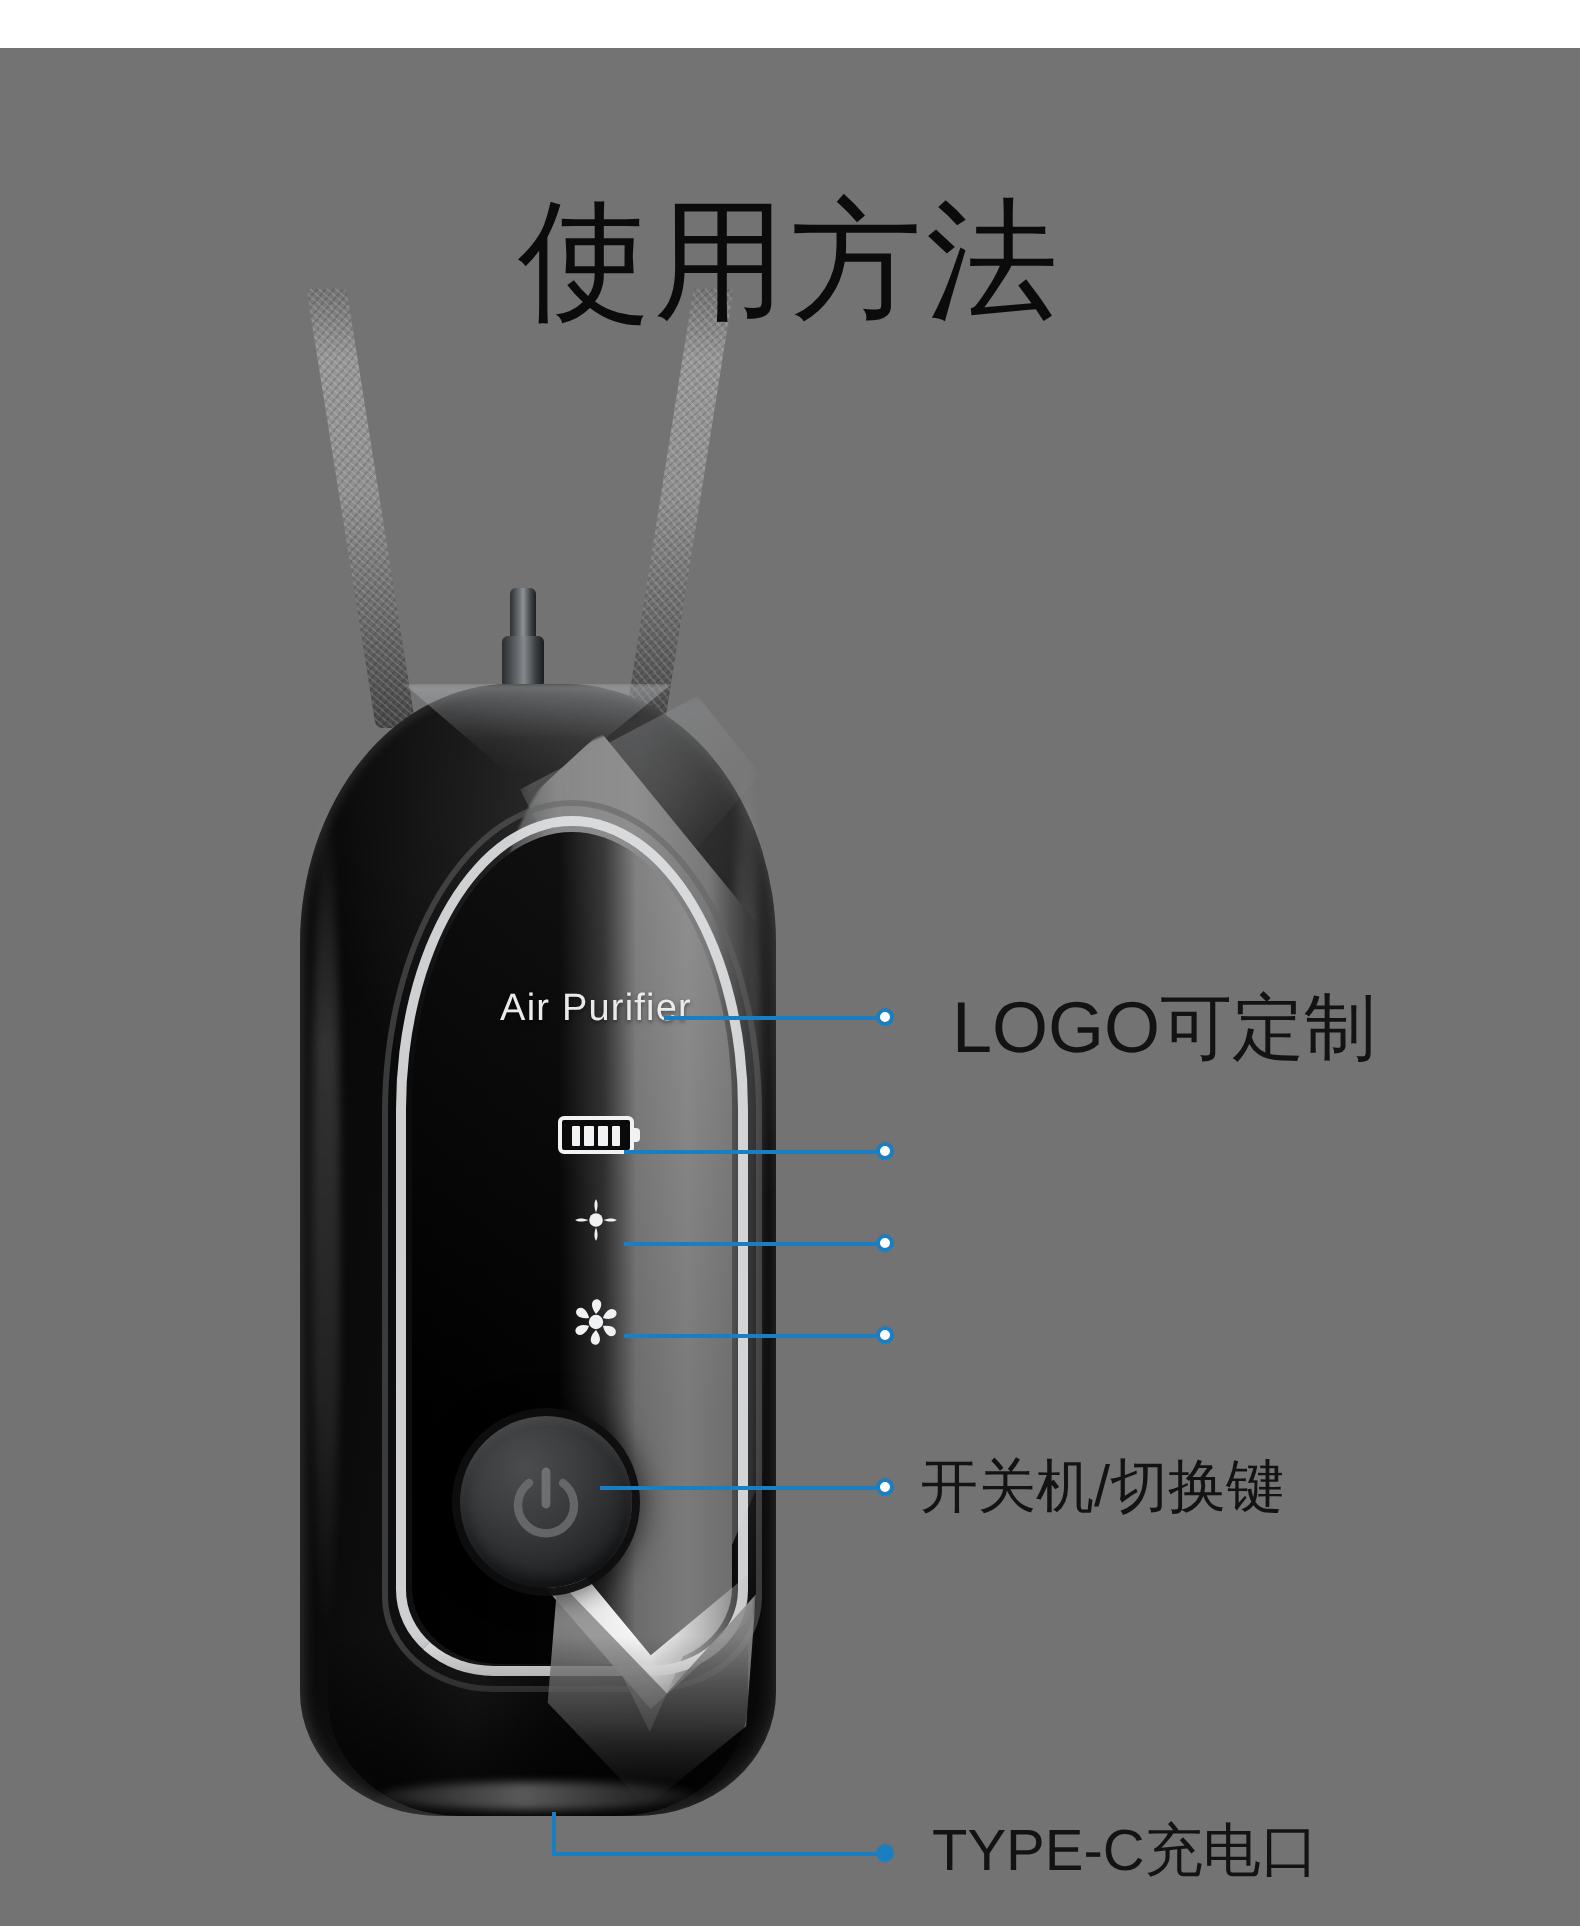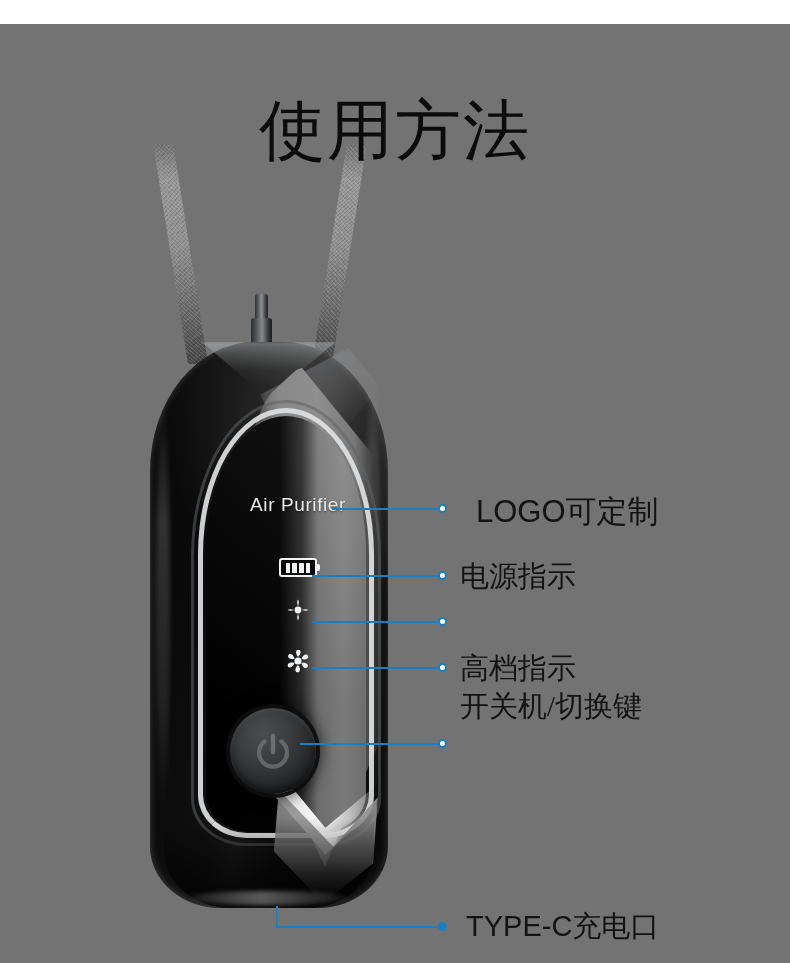--- a/index.html
+++ b/index.html
@@ -406,21 +406,21 @@
   }
   .callout-label {
     position: absolute;
     z-index: 24;
     color: #131313;
     font-size: 29px;
     line-height: 1;
     white-space: nowrap;
     font-family: "Liberation Sans", "DejaVu Sans", sans-serif;
   }
-  .callout-label.lg { font-size: 31px; }
+  .callout-label.lg { font-size: 36px; }
 </style>
 </head>
 <body>
 
 <div id="stage">
 
   <div class="page-title">使用方法</div>
 
   <div class="strap strap-left">
     <div class="strap-weave"></div>
@@ -490,31 +490,29 @@
       </svg>
     </div>
   </div>
 
   <div class="leader" style="left:332px; top:484px; width:108px;"></div>
   <div class="marker" style="left:438px; top:480px;"></div>
   <div class="callout-label lg" style="left:476px; top:472px;">LOGO可定制</div>
 
   <div class="leader" style="left:312px; top:551px; width:128px;"></div>
   <div class="marker" style="left:438px; top:547px;"></div>
-  <div class="callout-label" style="left:460px; top:538px;">电源指示</div>
 
   <div class="leader" style="left:312px; top:597px; width:128px;"></div>
   <div class="marker" style="left:438px; top:593px;"></div>
 
   <div class="leader" style="left:312px; top:643px; width:128px;"></div>
   <div class="marker" style="left:438px; top:639px;"></div>
-  <div class="callout-label" style="left:460px; top:630px;">高档指示</div>
 
   <div class="leader" style="left:300px; top:719px; width:140px;"></div>
   <div class="marker" style="left:438px; top:715px;"></div>
-  <div class="callout-label" style="left:460px; top:668px;font-family:Liberation Serif, serif;">开关机/切换键</div>
+  <div class="callout-label" style="left:460px; top:706px;">开关机/切换键</div>
 
   <div class="leader-v" style="left:276px; top:882px; height:22px;"></div>
   <div class="leader" style="left:276px; top:902px; width:166px;"></div>
   <div class="marker filled" style="left:438px; top:898px;"></div>
   <div class="callout-label" style="left:466px; top:888px;">TYPE-C充电口</div>
 
 </div>
 
 </body></html>

